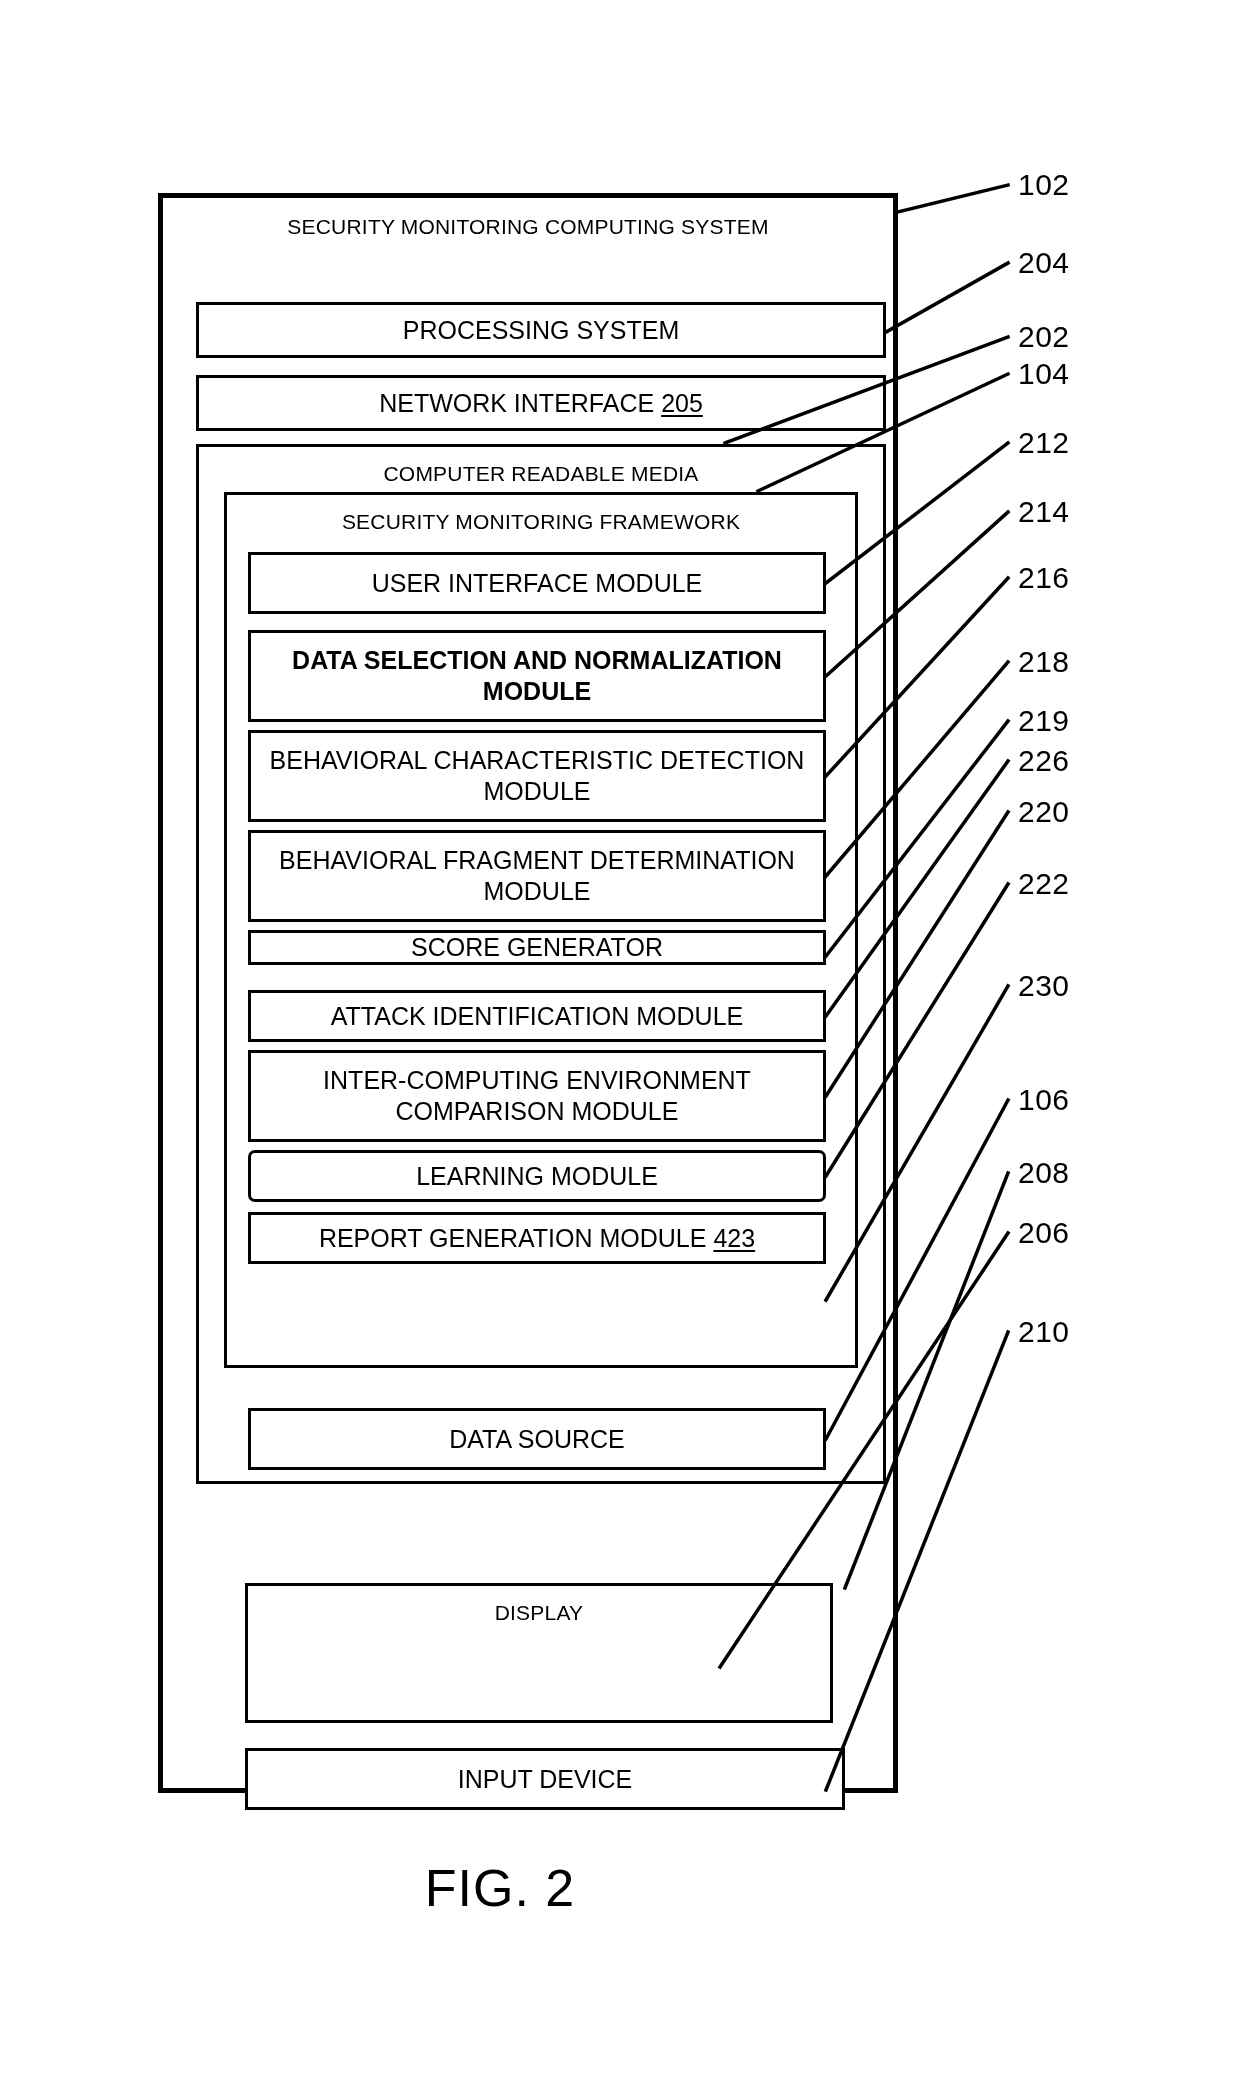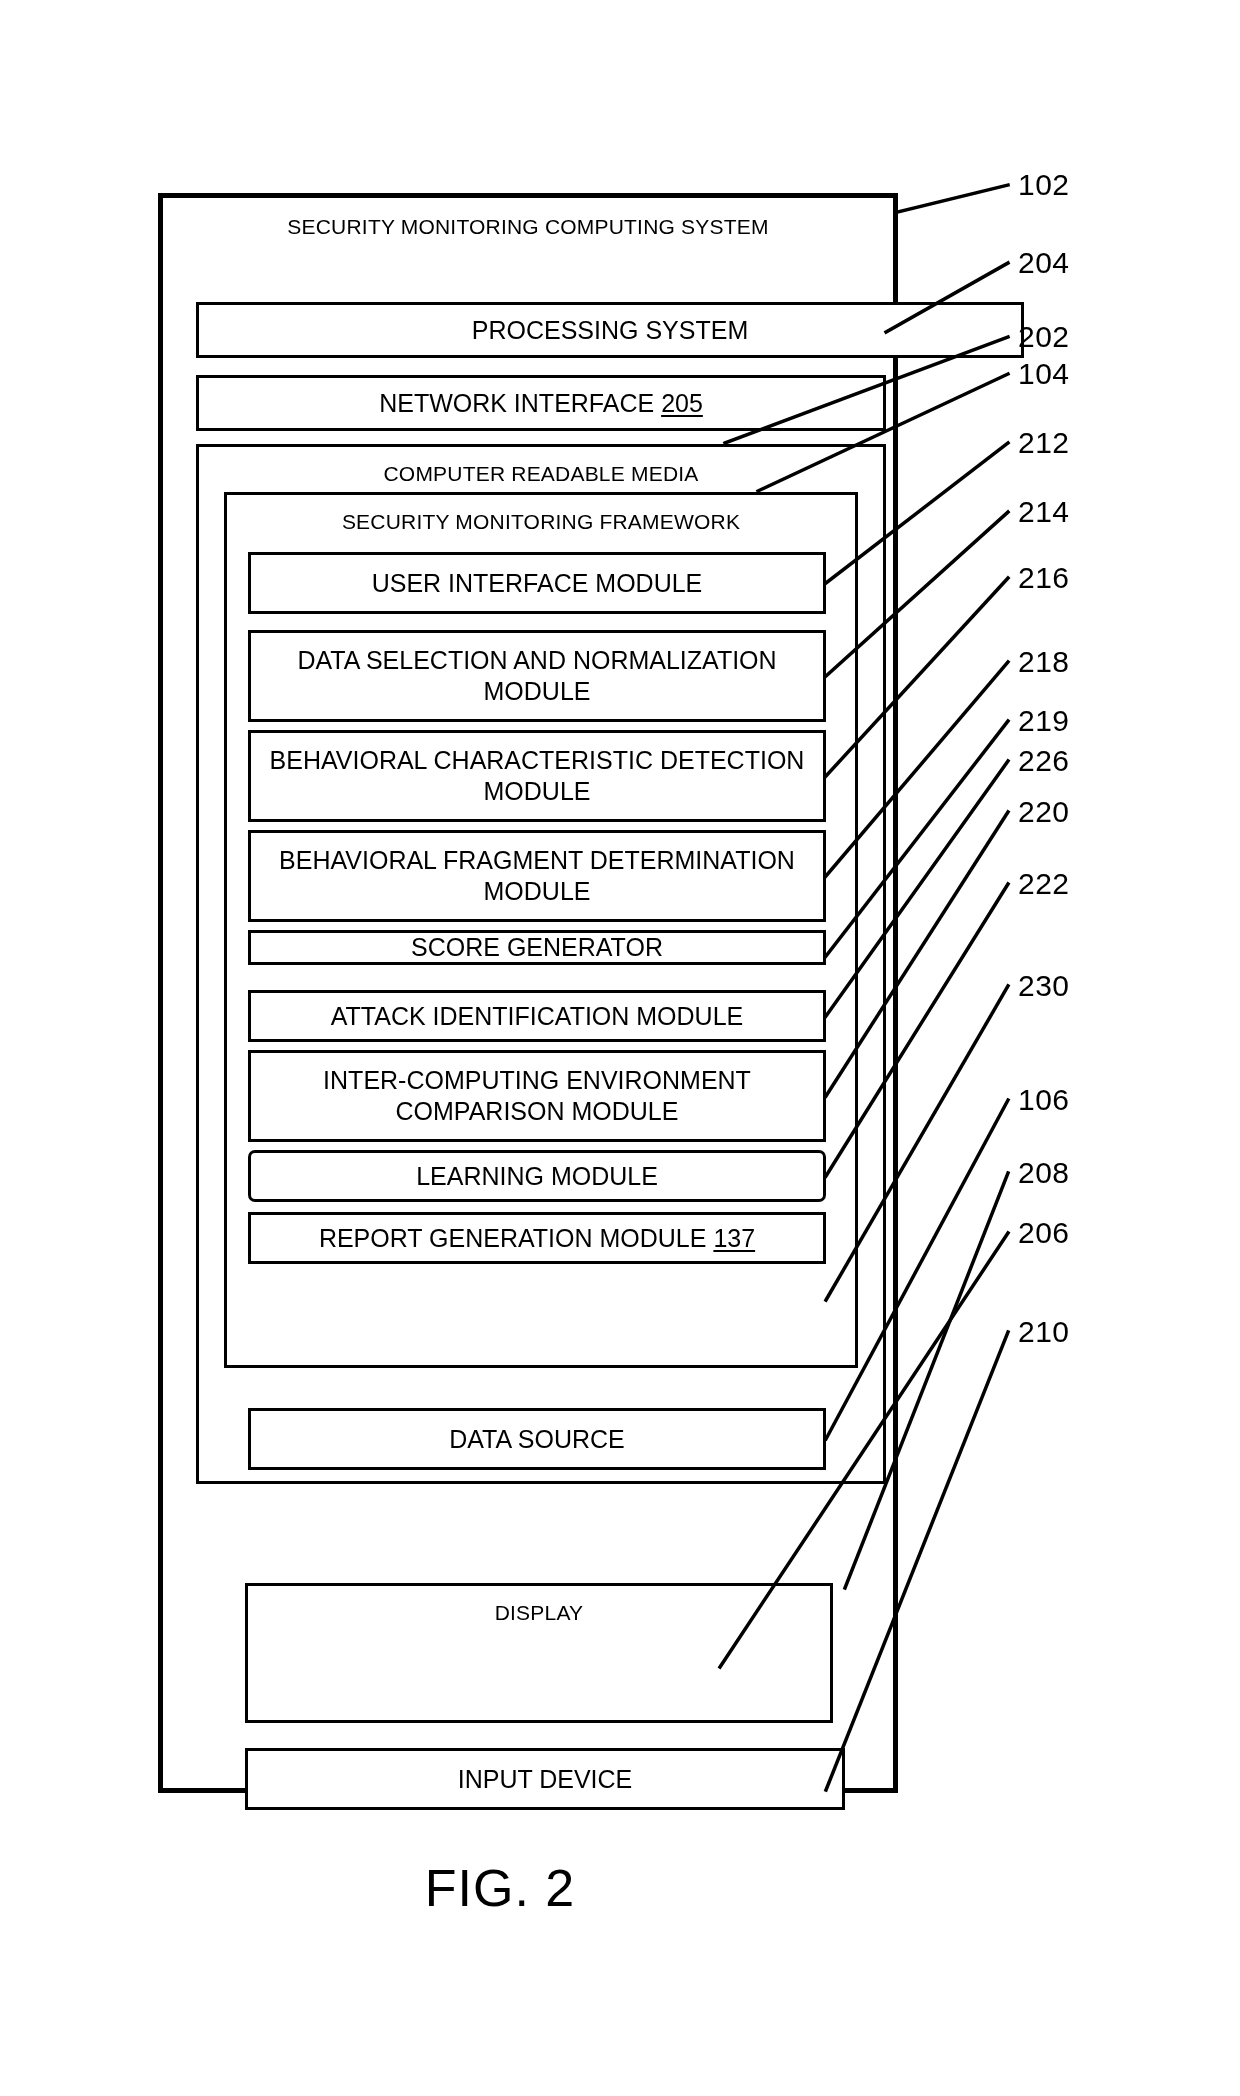--- a/index.html
+++ b/index.html
@@ -98,21 +98,21 @@
 </style>
 </head>
 <body>
 
 <div id="figure-root">
 
   <div class="box box-outer" style="left:158px; top:193px; width:740px; height:1600px;">
     <div class="box-title" style="top:14px;">SECURITY MONITORING COMPUTING SYSTEM</div>
   </div>
 
-  <div class="box box-level2" style="left:196px; top:302px; width:828px; height:56px;">
+  <div class="box box-level2" style="left:196px; top:302px; width:690px; height:56px;">
     <div class="leaf-label">PROCESSING SYSTEM</div>
   </div>
 
   <div class="box box-level2" style="left:196px; top:375px; width:690px; height:56px;">
     <div class="leaf-label">
       <span>NETWORK INTERFACE</span>
       <span>&nbsp;</span>
       <span class="num">205</span>
     </div>
   </div>
@@ -122,21 +122,21 @@
   </div>
 
   <div class="box box-level3" style="left:224px; top:492px; width:634px; height:876px;">
     <div class="box-title" style="top:12px;">SECURITY MONITORING FRAMEWORK</div>
   </div>
 
   <div class="box box-module" style="left:248px; top:552px; width:578px; height:62px;">
     <div class="leaf-label">USER INTERFACE MODULE</div>
   </div>
 
-  <div class="box box-module" style="left:248px; top:630px; width:578px; height:92px;">
+  <div class="box box-module" style="left:248px; top:630px; width:578px; height:92px;font-weight:bold;">
     <div class="leaf-label">DATA SELECTION AND NORMALIZATION MODULE</div>
   </div>
 
   <div class="box box-module" style="left:248px; top:730px; width:578px; height:92px;">
     <div class="leaf-label">BEHAVIORAL CHARACTERISTIC DETECTION MODULE</div>
   </div>
 
   <div class="box box-module" style="left:248px; top:830px; width:578px; height:92px;">
     <div class="leaf-label">BEHAVIORAL FRAGMENT DETERMINATION MODULE</div>
   </div>
@@ -154,21 +154,21 @@
   </div>
 
   <div class="box box-module" style="left:248px; top:1150px; width:578px; height:52px;border-radius:7px;">
     <div class="leaf-label">LEARNING MODULE</div>
   </div>
 
   <div class="box box-module" style="left:248px; top:1212px; width:578px; height:52px;">
     <div class="leaf-label">
       <span>REPORT GENERATION MODULE</span>
       <span>&nbsp;</span>
-      <span class="num">137</span>
+      <span class="num">423</span>
     </div>
   </div>
 
 
   <div class="box box-module" style="left:248px; top:1408px; width:578px; height:62px;">
     <div class="leaf-label">DATA SOURCE</div>
   </div>
 
   <div class="box box-level2" style="left:245px; top:1583px; width:588px; height:140px;">
     <div class="box-title" style="top:12px;">DISPLAY</div>

